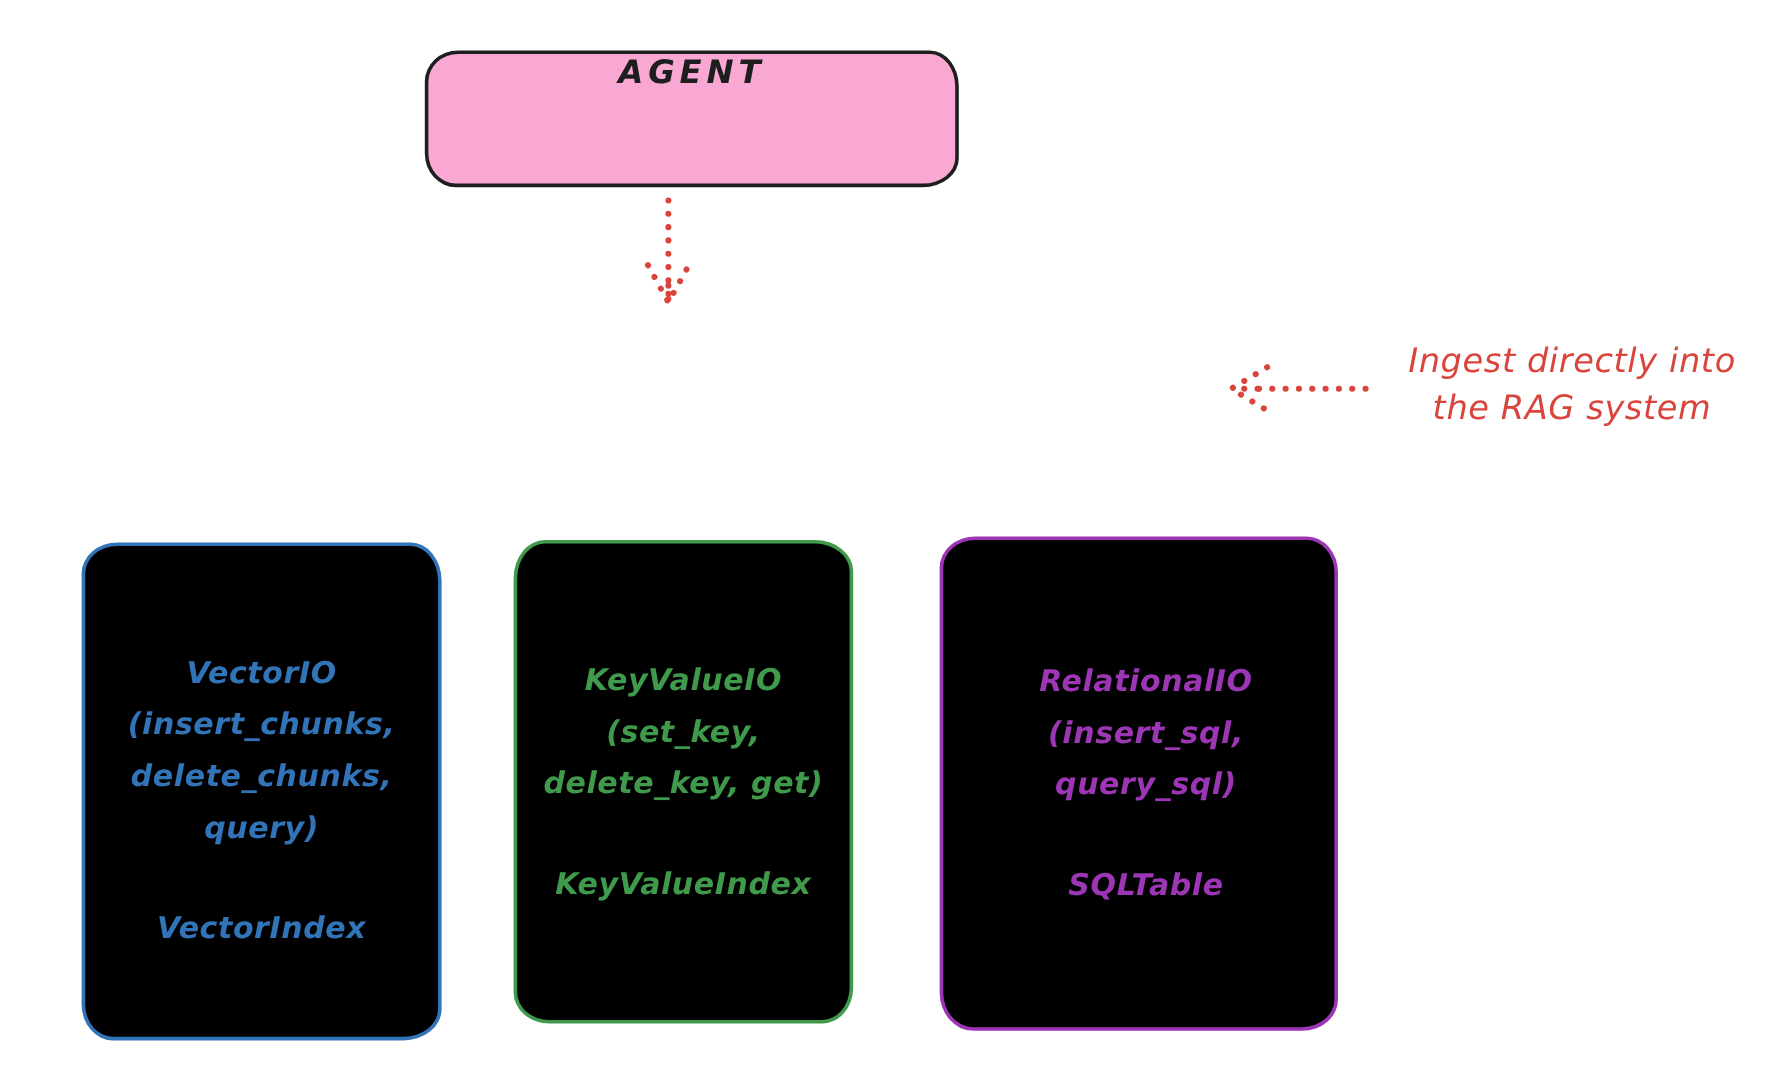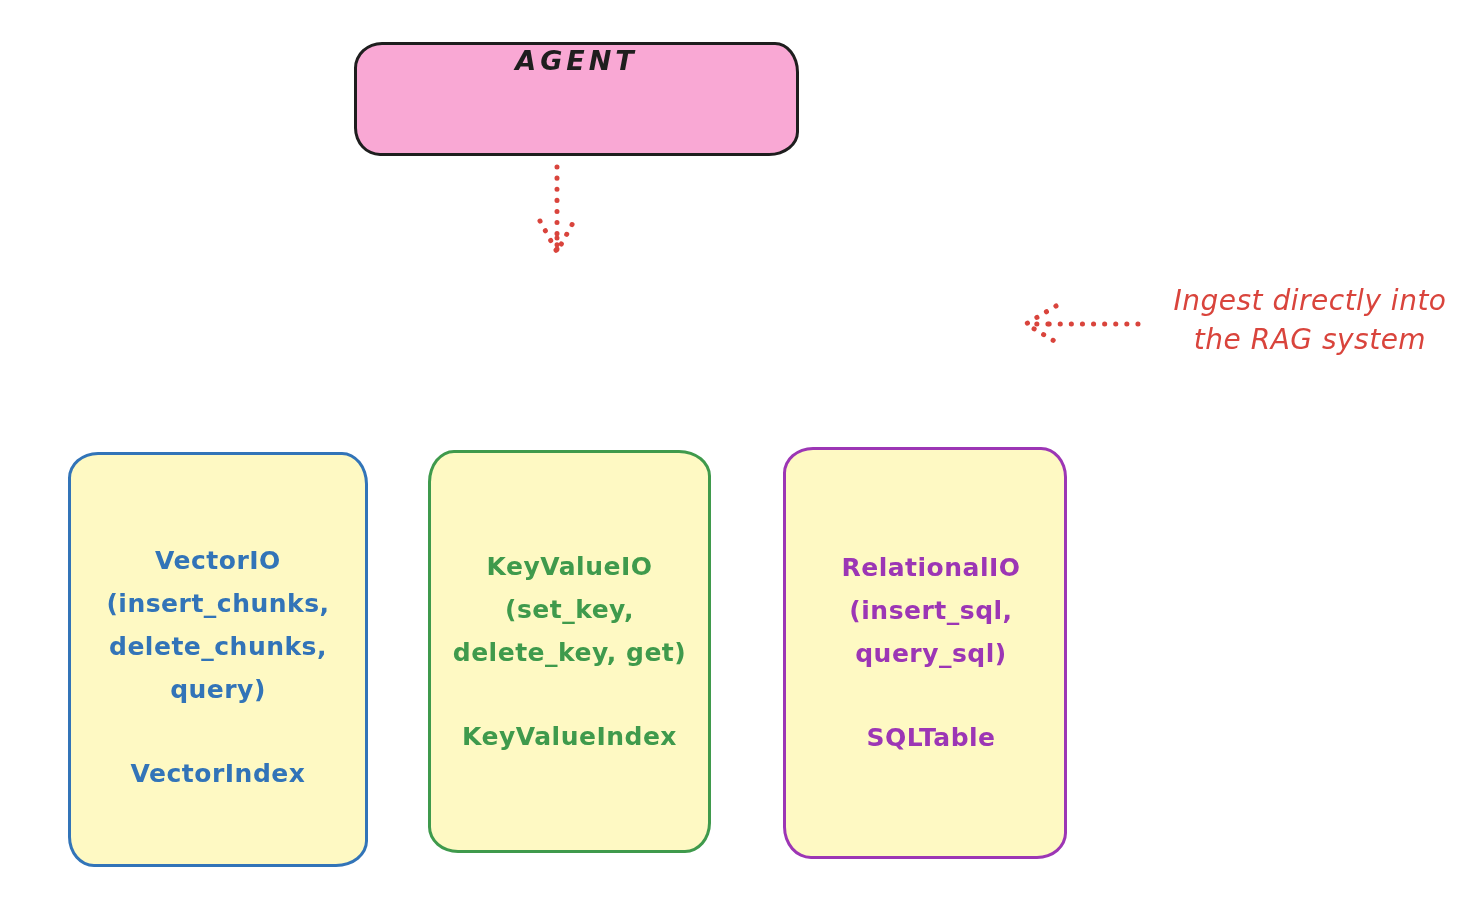--- a/index.html
+++ b/index.html
@@ -36,43 +36,43 @@
   }
   .box-rag{
     left:155px;top:271px;width:830px;height:121px;
     border:3.5px solid var(--c-ink);
     border-radius:26px 30px 26px 30px / 30px 26px 30px 26px;
     font-size:28px;font-weight:bold;color:var(--c-ink);
     font-style:italic;letter-spacing:1px;
   }
   .io-box{
     position:absolute;
-    background:#fef9c3;
+    background:#000000;
     display:flex;flex-direction:column;align-items:center;
     text-align:center;
-    font-weight:bold;
+    font-weight:bold;font-style:italic;
     line-height:43px;font-size:25px;letter-spacing:0.5px;
   }
   .io-box .spacer{height:41px;}
   .box-vector{
     left:68px;top:452px;width:300px;height:415px;
     border:3.5px solid var(--c-blue);
     border-radius:30px 26px 32px 26px / 26px 32px 26px 30px;
     color:var(--c-blue);
     padding-top:84px;
   }
   .box-keyvalue{
     left:428px;top:450px;width:283px;height:403px;
     border:3.5px solid var(--c-green);
     border-radius:26px 32px 26px 30px / 32px 26px 30px 26px;
     color:var(--c-green);
     padding-top:92px;
   }
   .box-relational{
-    left:783px;top:447px;width:284px;height:412px;
+    left:783px;top:447px;width:332px;height:412px;
     border:3.5px solid var(--c-purple);
     border-radius:30px 26px 30px 28px / 26px 30px 26px 32px;
     color:var(--c-purple);
     padding-top:96px;
     padding-left:12px;
   }
   .annotation-text{
     position:absolute;
     left:1145px;top:281px;width:330px;
     text-align:center;

